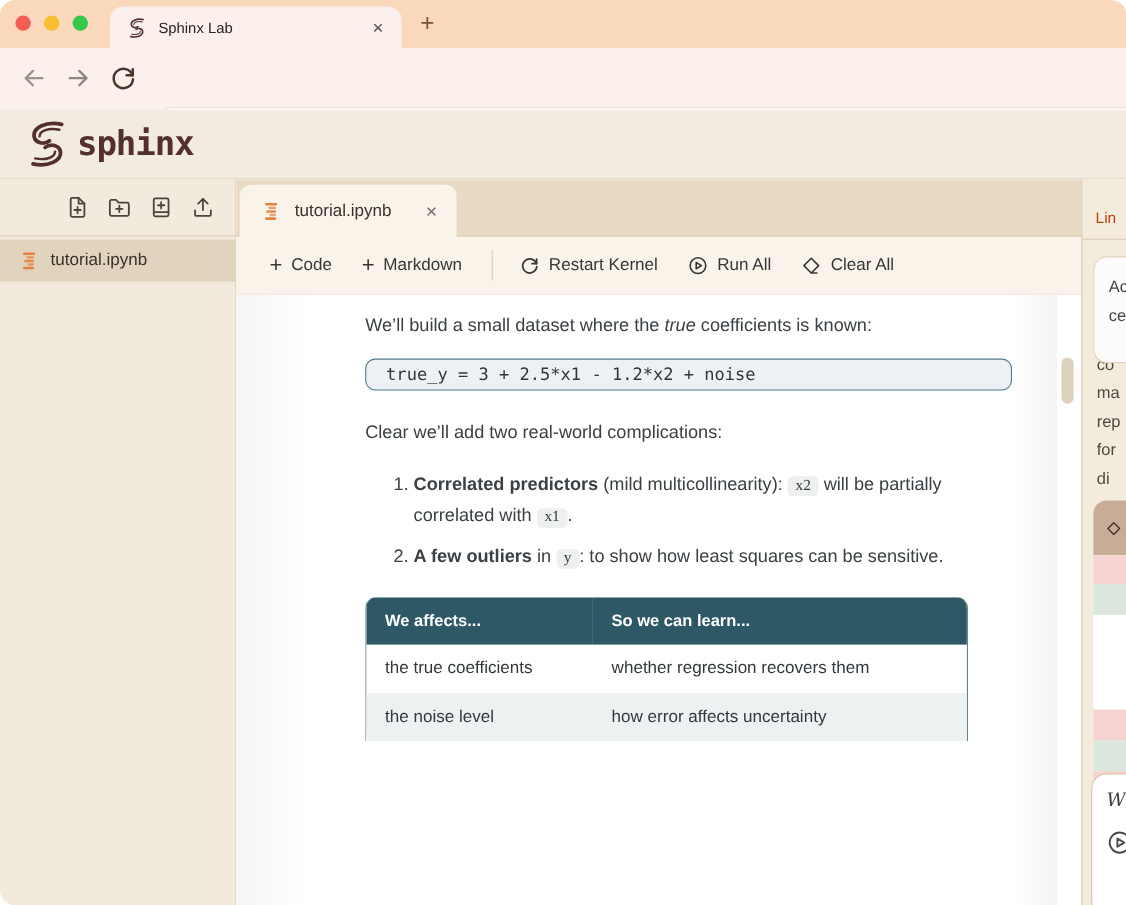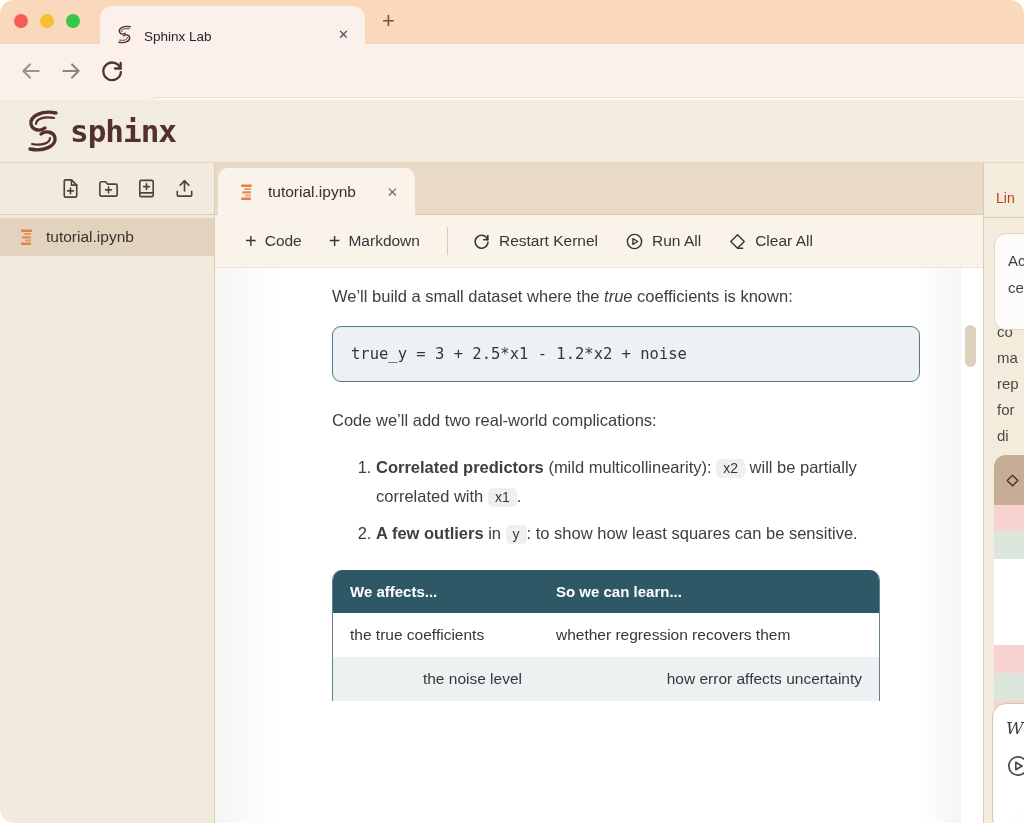--- a/index.html
+++ b/index.html
@@ -17,21 +17,21 @@
   .window{position:relative;width:1024px;height:823px;border-radius:14px;overflow:hidden;background:#fff;}
 
   
   .tabstrip-row{position:absolute;left:0;top:0;width:100%;height:44px;background:var(--peach);}
   .traffic{position:absolute;top:14px;left:14px;display:flex;gap:12px;}
   .light{width:14px;height:14px;border-radius:50%;}
   .light.red{background:#f35d53;}
   .light.yellow{background:#f6be30;}
   .light.green{background:#35c748;}
   .btab{position:absolute;left:100px;top:6px;width:265px;height:38px;background:var(--navpink);
-        border-radius:12px 12px 0 0;display:flex;align-items:flex-end;padding:0 12px 0 16px;}
+        border-radius:12px 12px 0 0;display:flex;align-items:center;padding:0 12px 0 16px;}
   .btab .mini-logo{width:17px;height:19px;margin-right:11px;flex:0 0 auto;}
   .btab-title{font-size:13.5px;color:#252525;flex:1;}
   .btab-close{color:#4d4d4d;font-size:13px;cursor:default;padding:2px 4px;}
   .newtab-btn{position:absolute;left:376px;top:8px;font-size:22px;font-weight:300;color:#7d5036;line-height:26px;padding:0 6px;}
 
   .navbar{position:absolute;left:0;top:44px;width:100%;height:56px;background:var(--navpink);}
   .nav-ic{position:absolute;top:14px;width:26px;height:26px;}
   .nav-ic svg{width:100%;height:100%;}
   .url-pill{position:absolute;left:140px;top:53px;width:900px;height:37px;background:var(--pill);
             border:1px solid #eadcd3;border-radius:19px;display:flex;align-items:center;padding:0 14px;}
@@ -74,36 +74,36 @@
   .content{flex:1;position:relative;background:#fff;overflow:hidden;}
   .content::before{content:"";position:absolute;left:0;top:0;bottom:0;width:68px;pointer-events:none;
                    background:linear-gradient(to right,rgba(120,120,120,.07),rgba(120,120,120,0));}
   .content::after{content:"";position:absolute;right:22px;top:0;bottom:0;width:40px;pointer-events:none;
                   background:linear-gradient(to left,rgba(120,120,120,.08),rgba(120,120,120,0));}
   .scroll-thumb{position:absolute;right:7px;top:57px;width:11px;height:42px;border-radius:6px;background:#ddd0bd;}
 
   .doc{margin:16px 0 0 117px;width:588px;color:var(--ink);}
   .doc p{font-size:16.5px;line-height:1.5;}
   .code-block{margin-top:17px;background:var(--codebg);border:1.5px solid var(--codebd);border-radius:9px;
-              padding:18px 18px;}
+              padding:4px 18px;}
   .code-block code{font-family:"DejaVu Sans Mono",monospace;font-size:15.5px;color:#2c3840;}
   .p2{margin-top:26px;}
   .doc ol{margin-top:20px;padding-left:44px;}
   .doc li{font-size:16.5px;line-height:1.8;margin-bottom:7px;}
-  .inline-code{font-family:Liberation Sans, sans-serif;font-size:14px;background:#edf0ef;border-radius:5px;
+  .inline-code{font-family:Liberation Serif, serif;font-size:14px;background:#edf0ef;border-radius:5px;
                padding:1px 7px 2px;color:#33383c;}
   .doc h2{margin-top:33px;font-size:20px;color:#202428;letter-spacing:.1px;}
   .tbl-wrap{margin-top:21px;width:548px;border-radius:10px 10px 0 0;overflow:hidden;
             border-left:1.5px solid rgba(47,88,102,.75);border-right:1.5px solid rgba(47,88,102,.75);}
   table{border-collapse:collapse;width:100%;}
   thead th{background:var(--tealhead);color:#fff;font-size:15px;font-weight:bold;text-align:left;
            padding:13px 17px;}
   thead th:first-child{width:206px;}
   tbody td{font-size:15.5px;color:#33383c;padding:13px 17px;}
-  tbody tr.alt{background:var(--altrow);text-align:right;}
+  tbody tr.alt{background:var(--altrow);}
 
   
   .right-panel{width:41px;flex:0 0 auto;background:var(--rpbg);border-left:1px solid var(--bordertan);
                position:relative;overflow:hidden;}
   .rp-header{height:55px;border-bottom:1px solid var(--bordertan);display:flex;align-items:center;padding-left:12px;}
   .rp-title{font-size:14px;color:#c2410c;margin-top:16px;}
   .rp-lines{position:absolute;left:13px;top:156px;width:80px;}
   .rp-line{font-size:15px;line-height:26px;color:#4b4a42;}
   .rp-card{position:absolute;left:10px;top:70px;width:70px;height:97px;background:#fdfcfa;
            border:1px solid #e2d4bf;border-radius:12px;padding:13px 0 0 13px;z-index:2;}
@@ -283,21 +283,21 @@
       </div>
 
       <div class="content">
         <div class="doc">
           <p><span>We’ll build a small dataset where the </span><em>true</em><span> coefficients is known:</span></p>
 
           <div class="code-block">
             <code>true_y = 3 + 2.5*x1 - 1.2*x2 + noise</code>
           </div>
 
-          <p class="p2">Code we’ll add two real-world complications:</p>
+          <p class="p2">Clear we’ll add two real-world complications:</p>
 
           <ol>
             <li><b>Correlated predictors</b><span> (mild multicollinearity): </span><span class="inline-code">x2</span><span> will be partially correlated with </span><span class="inline-code">x1</span><span>.</span></li>
             <li><b>A few outliers</b><span> in </span><span class="inline-code">y</span><span>: to show how least squares can be sensitive.</span></li>
           </ol>
 
 
           <div class="tbl-wrap">
             <table>
               <thead>

